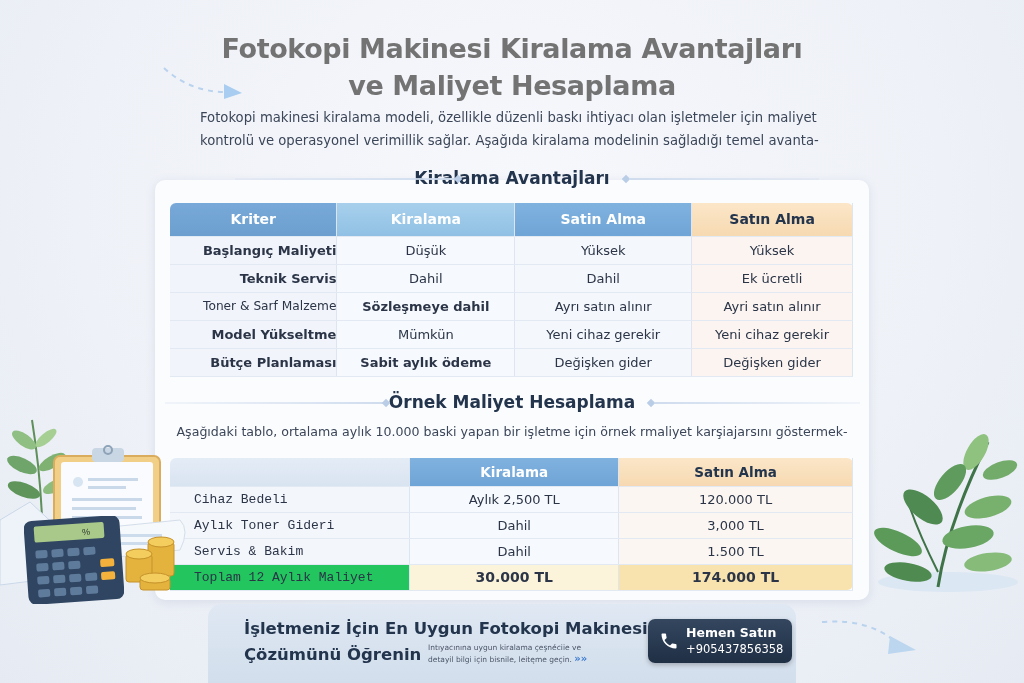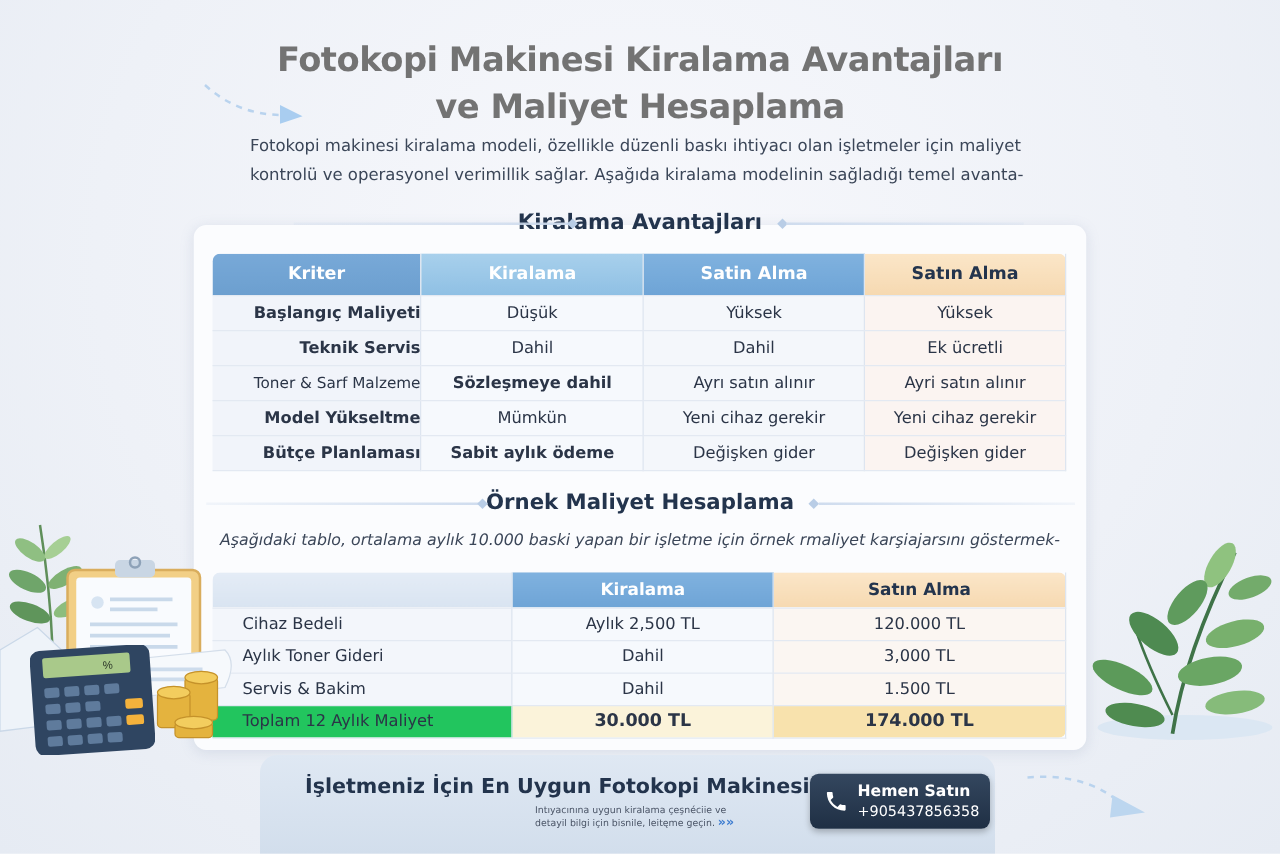--- a/index.html
+++ b/index.html
@@ -45,27 +45,27 @@
   .h-blue2 { background: linear-gradient(180deg,#a8d0ec,#8fc0e4); color: #fff; }
   .h-blue3 { background: linear-gradient(180deg,#80b2df,#6ea4d6); color: #fff; }
   .h-peach { background: linear-gradient(180deg,#fbe6c8,#f6d9b1); color: #23344d; }
   .adv tr td:nth-child(1) { background: #f1f4fa; }
   .adv tr td:nth-child(2) { background: #f6f9fd; }
   .adv tr td:nth-child(3) { background: #f4f7fb; }
   .adv tr td:nth-child(4) { background: #fbf4f1; }
   .bold { font-weight: bold; }
   .example-text {
     position: absolute; left: 155px; width: 714px; top: 424px; text-align: center;
-    font-size: 12.6px; color: #3b4658; font-style: italic;
+    font-size: 12.6px; color: #3b4658;
   }
   .cost { left: 170px; top: 458px; width: 683px; }
   .cost th { height: 28px; font-size: 13.5px; font-weight: bold; }
   .cost td { height: 26px; text-align: center; }
   .cost td:first-child { text-align: left; padding-left: 24px; }
-  .cost tr td:nth-child(1) { background: #f3f6fb; }
+  .cost tr td:nth-child(1) { background: #f3f6fb; font-family: Liberation Mono, monospace; }
   .cost tr td:nth-child(2) { background: #f6f9fd; }
   .cost tr td:nth-child(3) { background: #fbf6f2; }
   .cost tr.total td:nth-child(1) { background: #22c55e; }
   .cost tr.total td:nth-child(2) { background: #fbf3da; font-weight: bold; font-size: 14px; }
   .cost tr.total td:nth-child(3) { background: #f8e2ad; font-weight: bold; font-size: 14px; }
   .h-empty { background: linear-gradient(180deg,#e4ecf6,#d9e4f1); }
   .cta {
     position: absolute; left: 208px; top: 604px; width: 588px; height: 79px;
     background: linear-gradient(180deg,#dfe8f3,#d2deec); border-radius: 14px 14px 0 0;
   }
@@ -283,20 +283,21 @@
   <ellipse cx="55" cy="85" rx="24" ry="11" transform="rotate(40 55 85)" fill="#4e8a51"></ellipse>
   <ellipse cx="100" cy="115" rx="26" ry="11" transform="rotate(-10 100 115)" fill="#6aa664"></ellipse>
   <ellipse cx="30" cy="120" rx="26" ry="10" transform="rotate(25 30 120)" fill="#5c9a5a"></ellipse>
   <ellipse cx="120" cy="140" rx="24" ry="9" transform="rotate(-8 120 140)" fill="#86bb7a"></ellipse>
   <ellipse cx="40" cy="150" rx="24" ry="9" transform="rotate(10 40 150)" fill="#4f8b50"></ellipse>
 </svg>
 
 <div class="cta">
   <div class="cta-title">
     <div>İşletmeniz İçin En Uygun Fotokopi Makinesi</div>
+    <div>Çözümünü Öğrenin</div>
   </div>
   <div class="cta-sub">
     <div>Intıyacınına uygun kiralama çeşnéciie ve</div>
     <div><span>detayil bilgi için bisnile, leitęme geçin.</span> <span class="cta-chev">»»</span></div>
   </div>
   <div class="call-btn">
     <svg width="20" height="20" viewBox="0 0 24 24">
       <path fill="#ffffff" d="M6.6 10.8c1.4 2.8 3.8 5.1 6.6 6.6l2.2-2.2c.3-.3.7-.4 1-.2 1.1.4 2.3.6 3.6.6.6 0 1 .4 1 1V20c0 .6-.4 1-1 1C10.6 21 3 13.4 3 4c0-.6.4-1 1-1h3.5c.6 0 1 .4 1 1 0 1.3.2 2.5.6 3.6.1.3 0 .7-.2 1L6.6 10.8z"></path>
     </svg>
     <span class="lbl">Hemen Satın</span>

